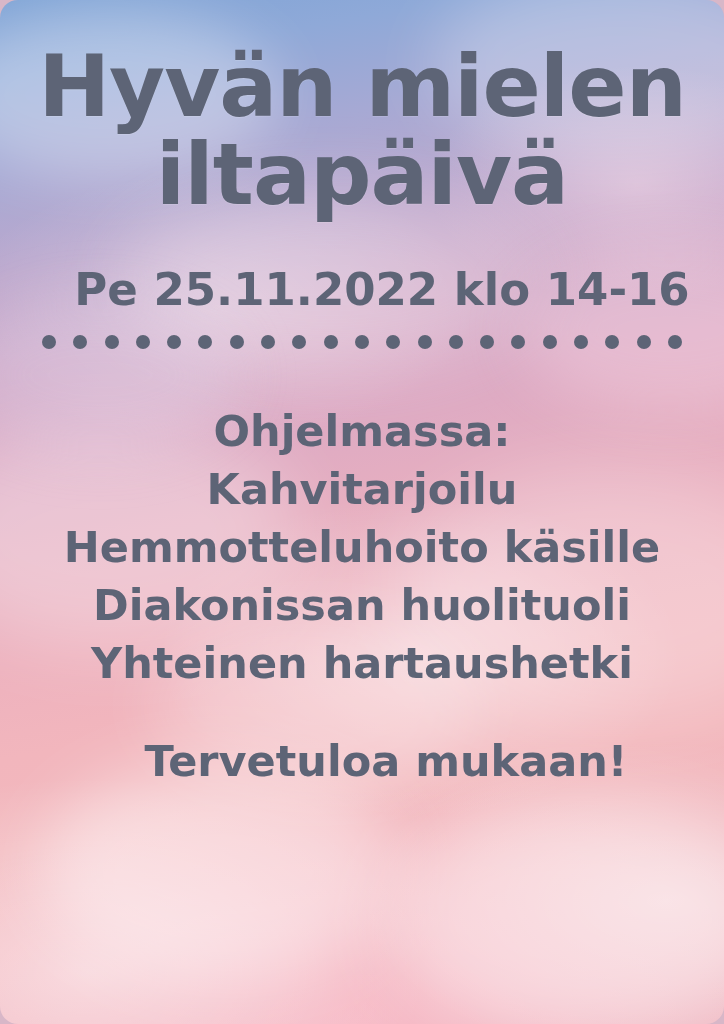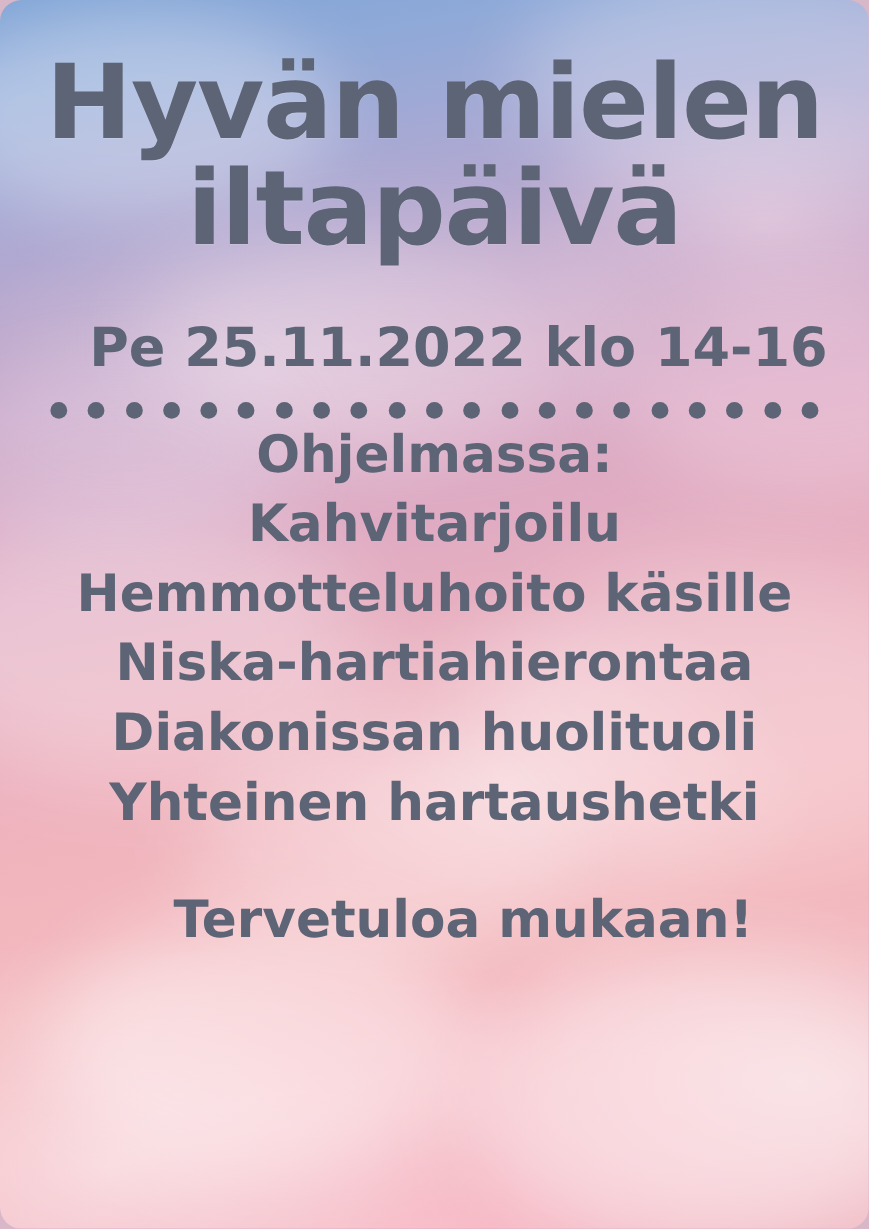--- a/index.html
+++ b/index.html
@@ -103,20 +103,21 @@
   }
   .dotted-divider .dot {
     width: 14px;
     height: 14px;
     border-radius: 50%;
     background: #5d6476;
     flex: 0 0 auto;
   }
 
   .program {
+    margin-top: 52px;
     font-size: 43px;
     font-weight: bold;
     line-height: 1.35;
     color: #5d6476;
   }
   .program .pline { display: block; }
 
   .closing {
     margin-top: 44px;
     font-size: 43px;
@@ -171,21 +172,20 @@
       <span class="dot"></span>
       <span class="dot"></span>
       <span class="dot"></span>
       <span class="dot"></span>
     </div>
 
     <div class="program">
       <span class="pline">Ohjelmassa:</span>
       <span class="pline">Kahvitarjoilu</span>
       <span class="pline">Hemmotteluhoito käsille</span>
-      <span class="pline">Niska-hartiahierontaa</span>
       <span class="pline">Diakonissan huolituoli</span>
       <span class="pline">Yhteinen hartaushetki</span>
     </div>
 
     <div class="closing">Tervetuloa mukaan!</div>
 
   </div>
 </div>
 
 </body></html>

